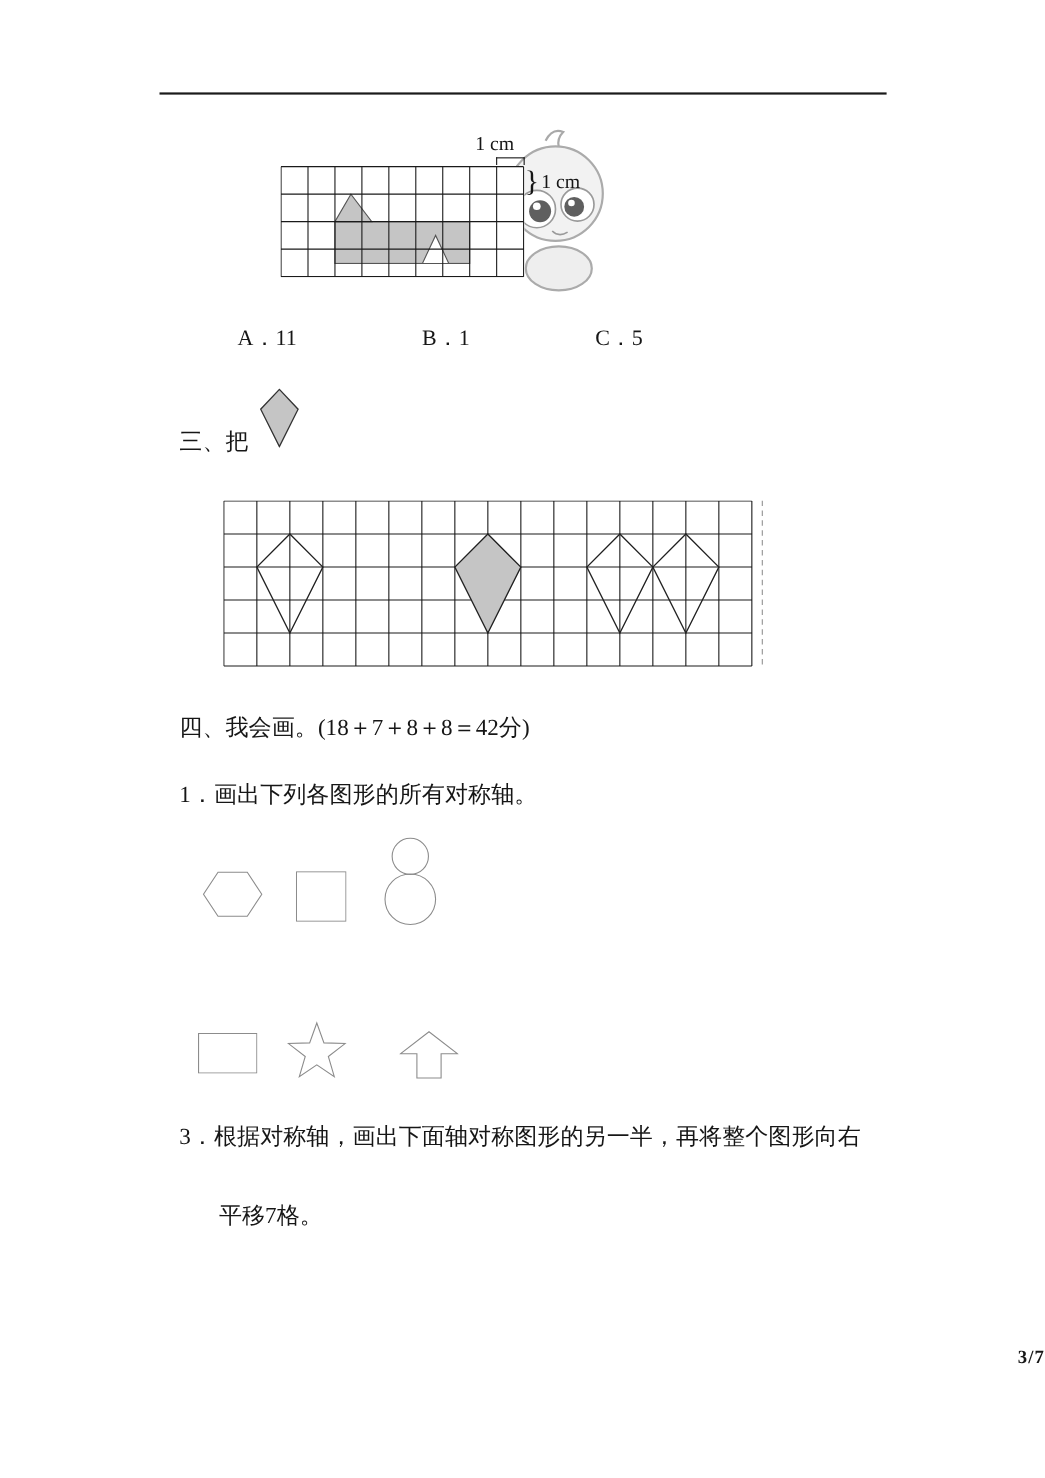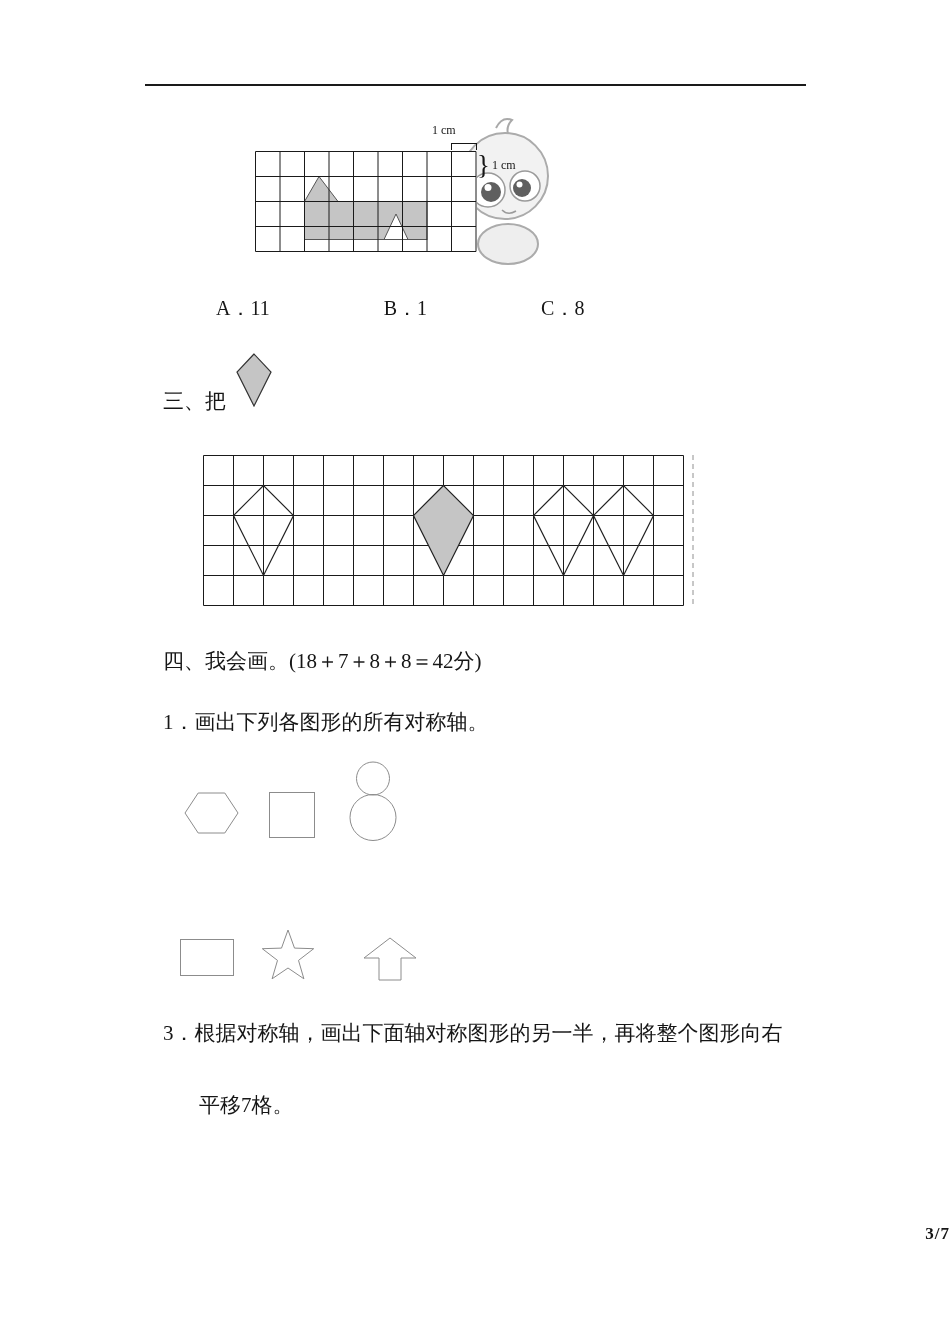--- a/index.html
+++ b/index.html
@@ -8,21 +8,21 @@
     background:#ffffff;
     font-family:"Liberation Serif","DejaVu Serif",serif;
     color:#161616;
     position:relative;
     overflow:hidden;
   }
   .abs { position:absolute; }
   .txt { font-size:21px; line-height:26px; white-space:nowrap;margin-left:18px; }
   .opt { font-size:20px; line-height:24px; white-space:nowrap;margin-left:36px; }
   .rule { background:#1a1a1a; }
-  .unit { font-size:12px; line-height:22px; white-space:nowrap; }
+  .unit { font-size:18px; line-height:22px; white-space:nowrap; }
   .brace { font-size:27px; line-height:26px; font-weight:400; margin-right:2px; }
   .q3line { display:flex; align-items:flex-end; }
   .q3line .shape { margin:0 8px 7px 8px; display:block; }
   .footer { left:0; right:0; text-align:right; font-size:17px; font-weight:bold; letter-spacing:1px; }
   .bracket {
     width:24px; height:6px;
     border-left:1px solid #161616;
     border-right:1px solid #161616;
     border-top:1px solid #161616;
   }
@@ -59,21 +59,21 @@
 <div class="abs unit" style="left:432px; top:119px; z-index:2;">1 cm</div>
 <div class="abs bracket" style="left:451px; top:143px; z-index:2;"></div>
 <div class="abs" style="left:477px; top:152px; z-index:2; display:flex; align-items:center;">
   <span class="brace">}</span>
   <span class="unit">1 cm</span>
 </div>
 
 <div class="abs" style="left:180px; top:296px; display:flex; gap:78px;">
   <span class="opt">A．11</span>
   <span class="opt">B．1</span>
-  <span class="opt">C．8</span>
+  <span class="opt">C．5</span>
 </div>
 
 <div class="abs q3line" style="left:145px; top:388px; height:26px;">
   <span class="txt">三、把</span>
   <svg class="shape" width="40" height="54" viewBox="0 0 40 54">
     <polygon points="20,1 3,19 20,53 37,19" fill="#c5c5c5" stroke="#333333" stroke-width="1.2"></polygon>
   </svg>
 </div>
 
 <svg class="abs" style="left:203px; top:455px;" width="495" height="152" viewBox="0 0 495 152">

